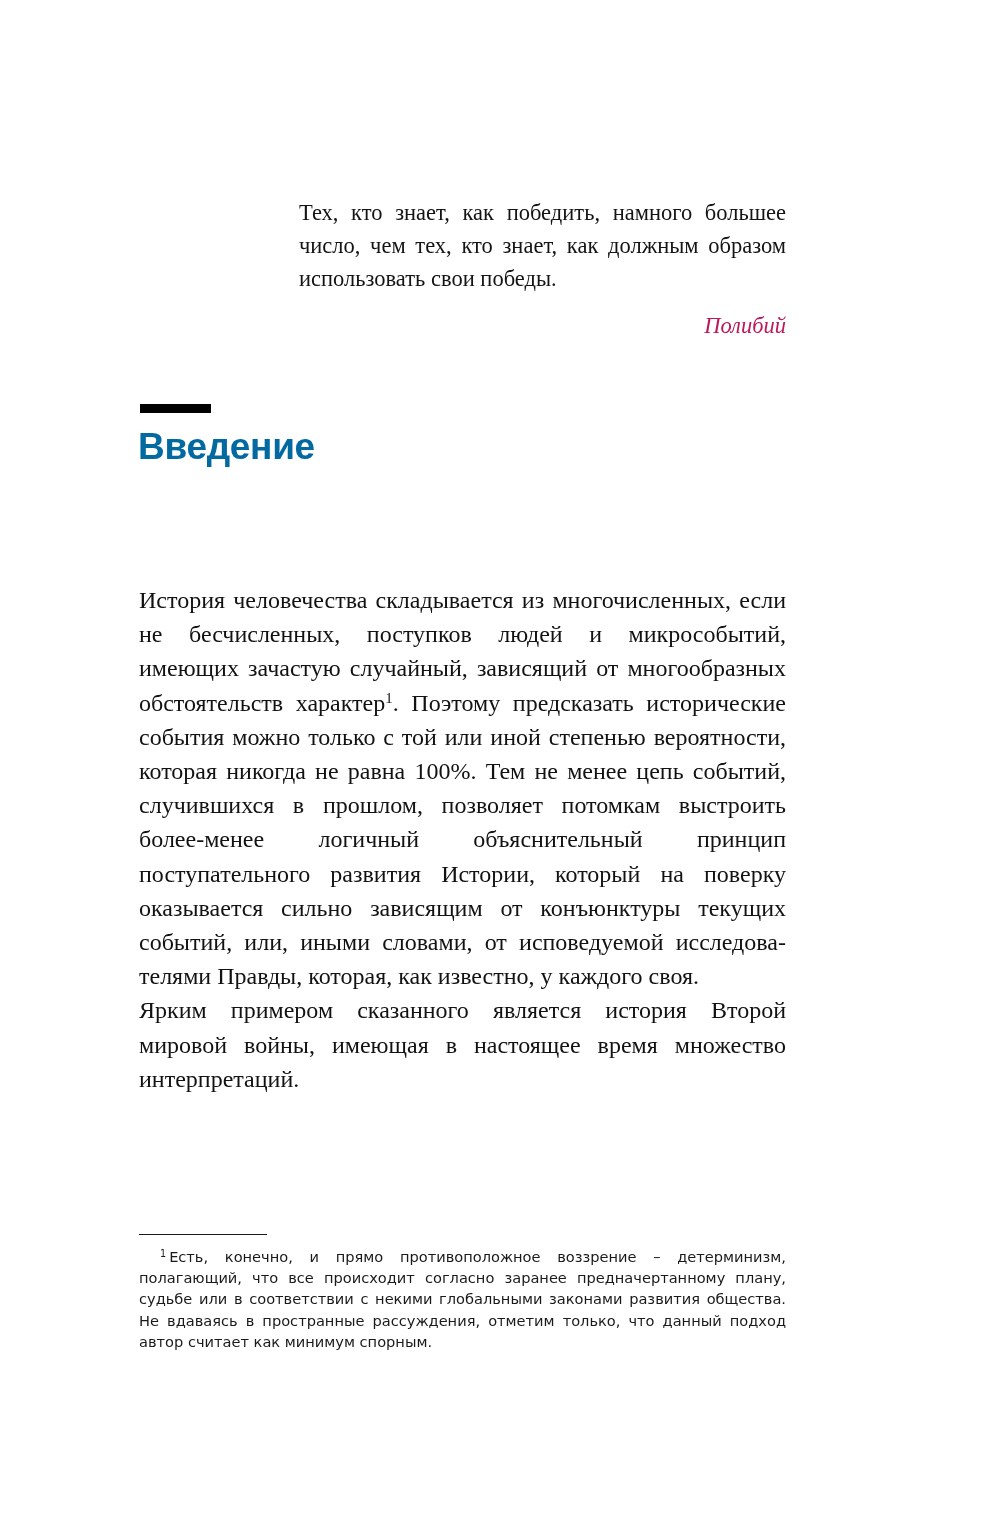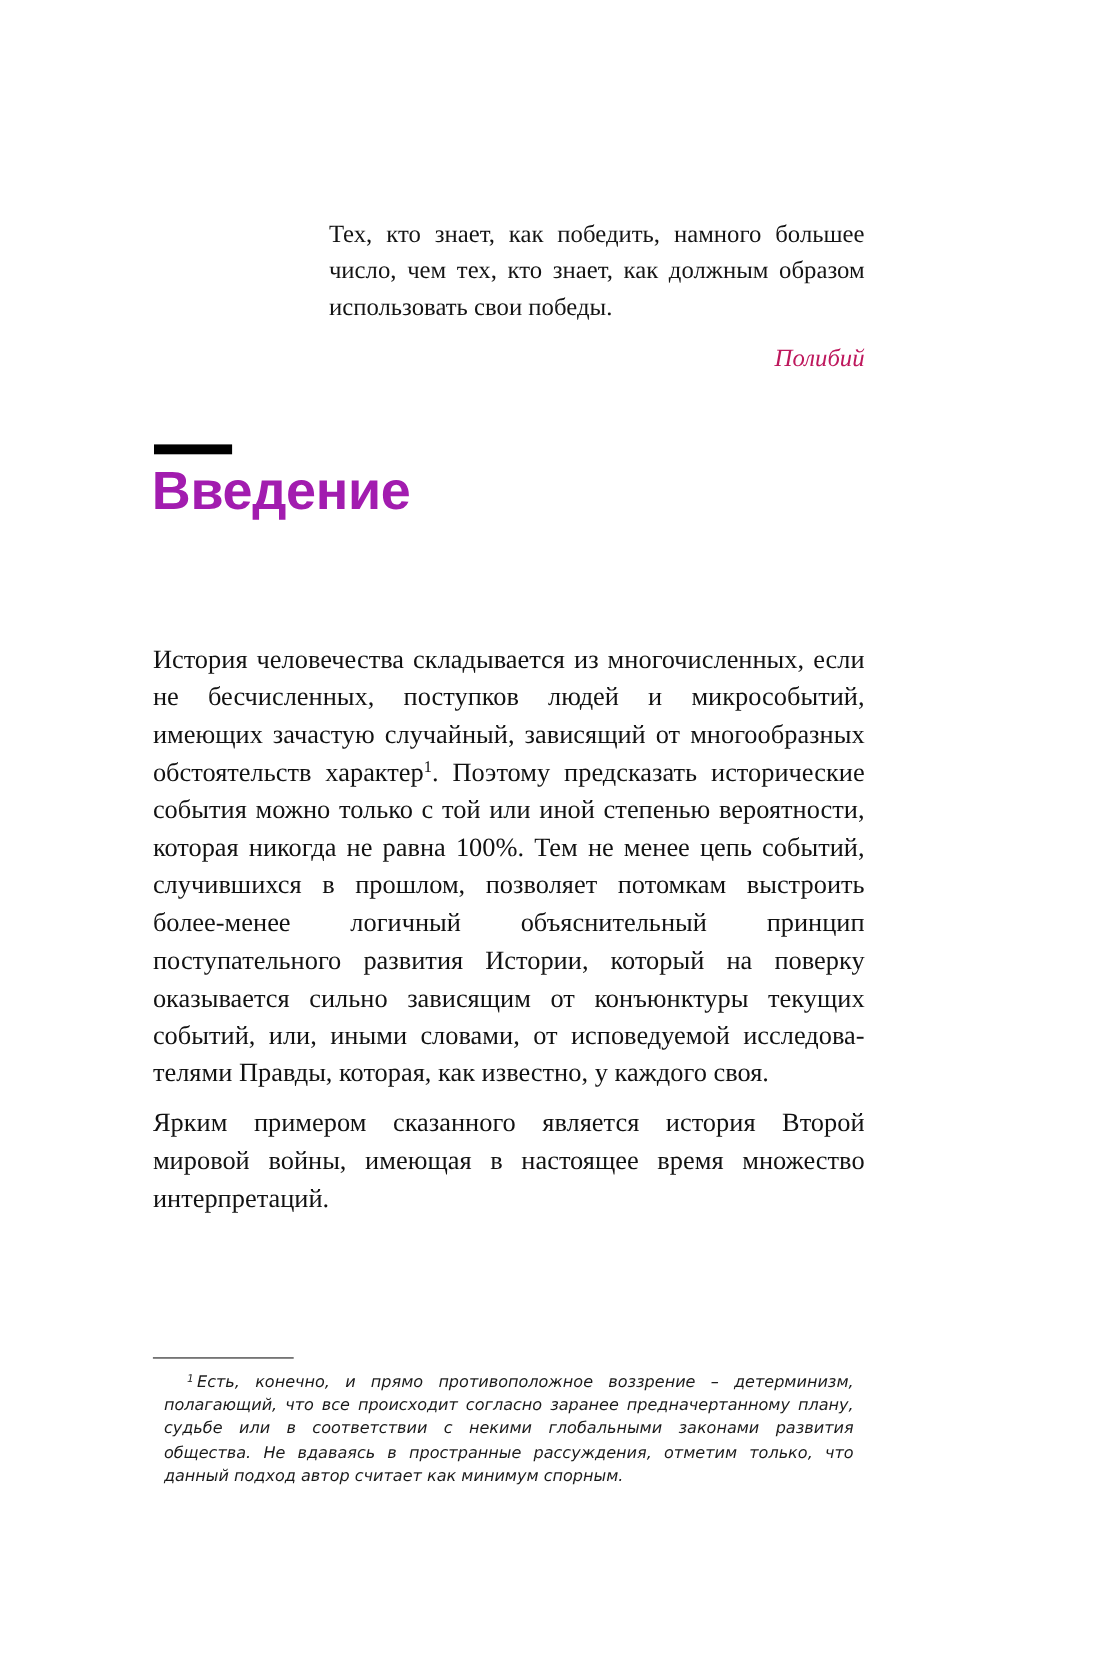--- a/index.html
+++ b/index.html
@@ -63,44 +63,43 @@
     height: 9px;
     background: #000000;
   }
   .chapter-title {
     position: absolute;
     left: 138px;
     top: 419px;
     margin: 0;
     font-family: "Liberation Sans", "DejaVu Sans", sans-serif;
     font-weight: 700;
-    font-size: 49px;
+    font-size: 37px;
     line-height: 56px;
     letter-spacing: -0.3px;
-    color: #a21caf;
+    color: #0369a1;
   }
 
   
   .body-block {
     position: absolute;
     left: 139px;
     top: 583px;
     width: 647px;
   }
   .body-par {
     margin: 0;
     font-size: 24px;
     line-height: 34.2px;
     text-align: justify;
     text-align-last: left;
     color: #121212;
     hyphens: manual;
   }
   .body-par + .body-par {
-    margin-top: 11px;
   }
   .fn-ref {
     font-size: 0.62em;
     vertical-align: 0.52em;
     line-height: 0;
   }
 
   
   .footnote {
     position: absolute;
@@ -108,30 +107,29 @@
     top: 1234px;
     width: 647px;
   }
   .footnote-rule {
     width: 128px;
     height: 1px;
     background: #1a1a1a;
     margin: 0 0 11px 0;
   }
   .footnote-text {
-    margin: 10px;
+    margin: 0;
     font-family: "DejaVu Sans", "Liberation Sans", sans-serif;
     font-size: 14.6px;
     line-height: 21.2px;
     text-align: justify;
     text-align-last: left;
     color: #1a1a1a;
     text-indent: 21px;
     hyphens: manual;
-    font-style: italic;
   }
   .footnote-marker {
     font-size: 0.66em;
     vertical-align: 0.5em;
     line-height: 0;
     margin-right: 3px;
   }
 </style>
 </head>
 <body>

